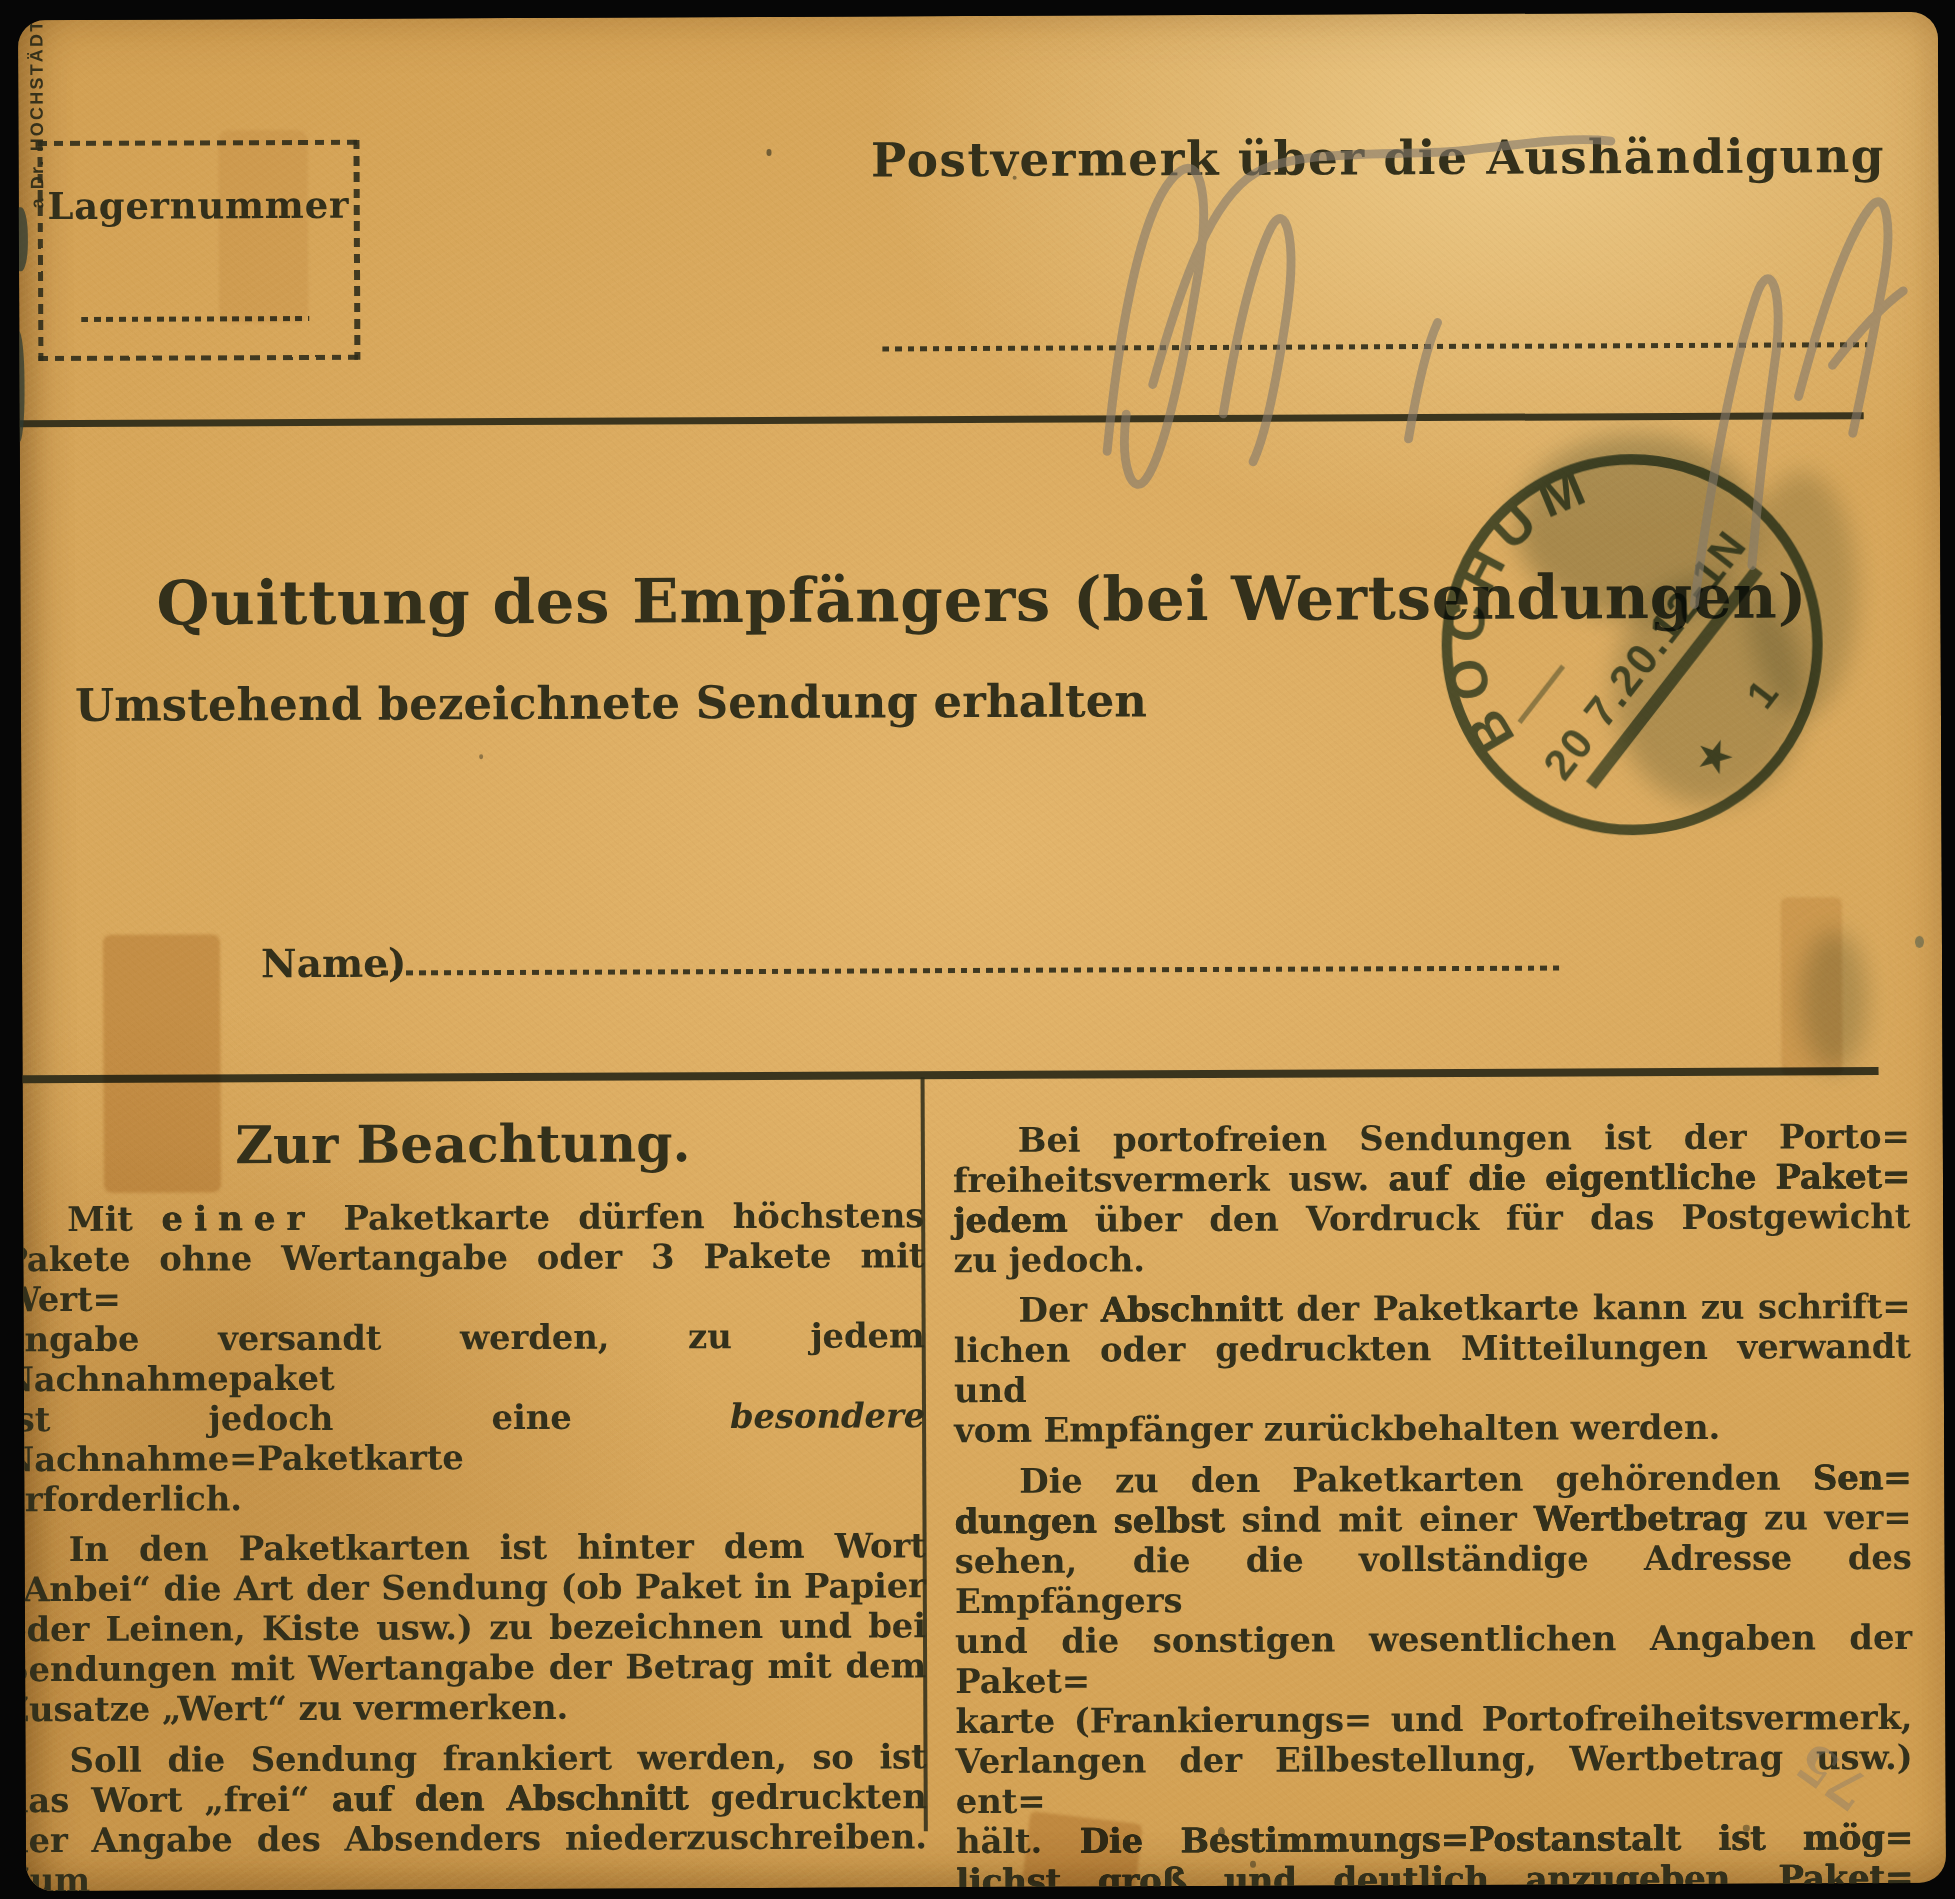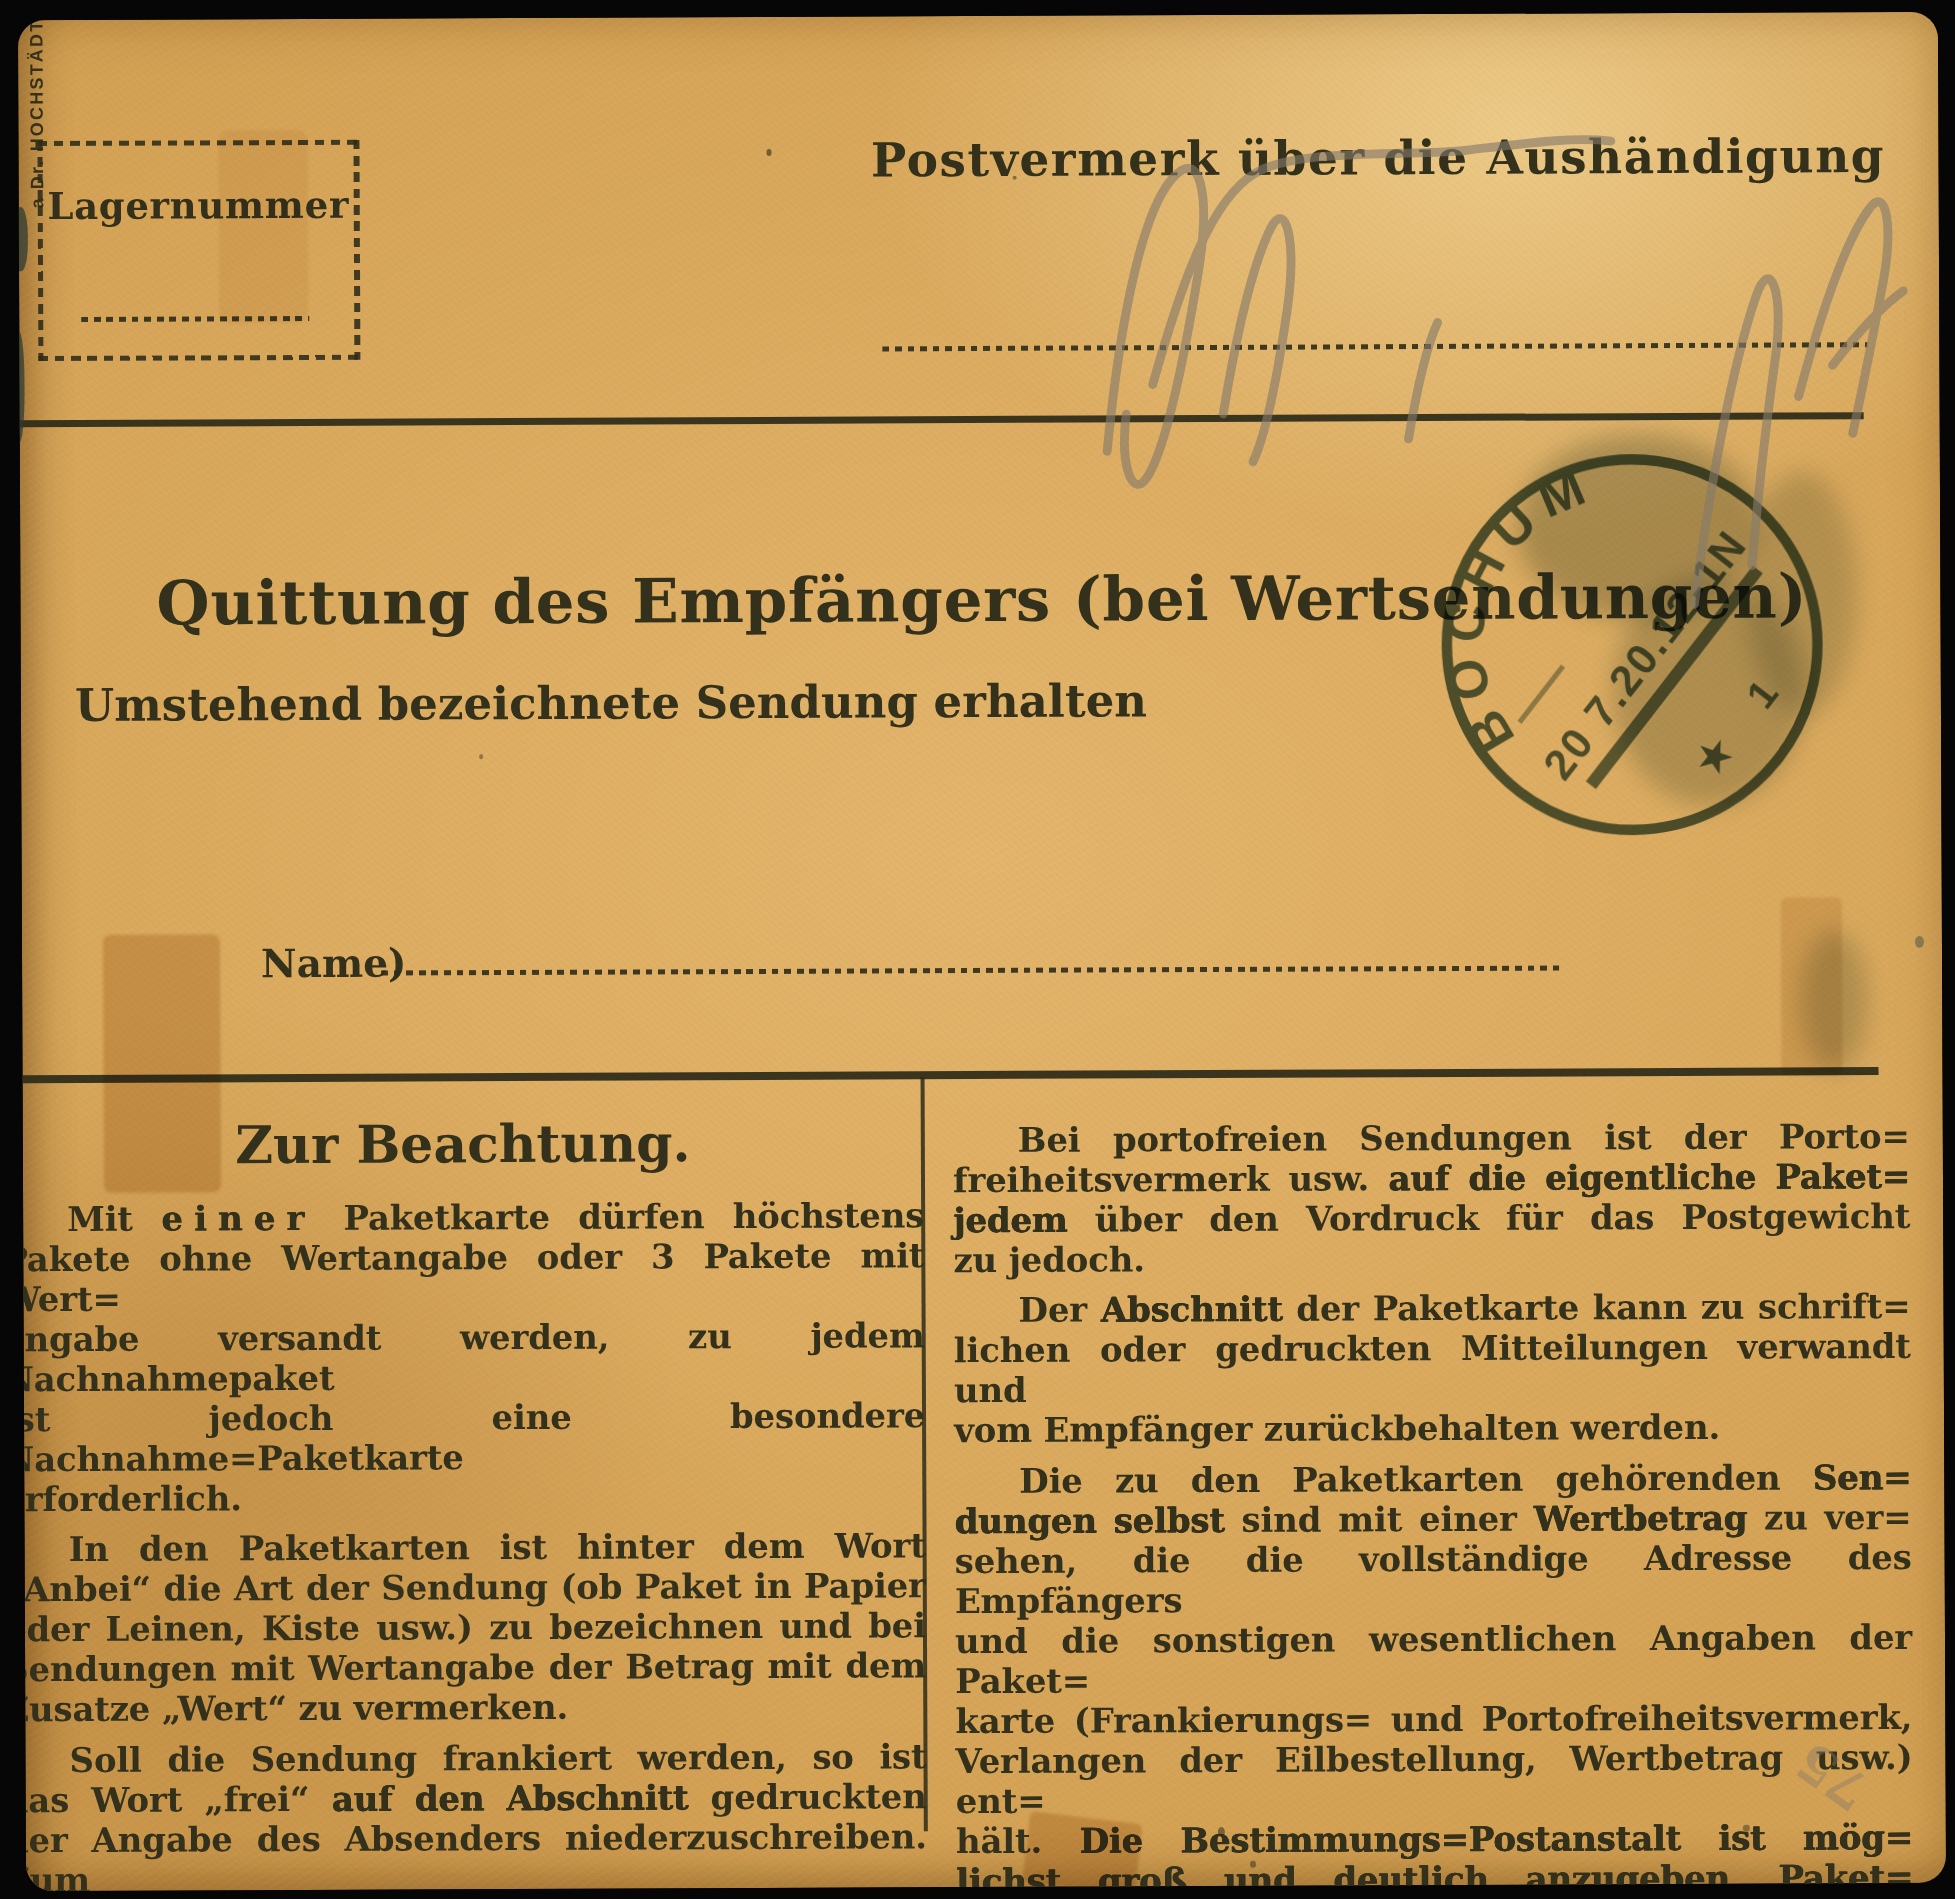--- a/index.html
+++ b/index.html
@@ -44,21 +44,21 @@
   
   .notice-head{left:-21px;top:1095px;width:922px;text-align:center;font-size:52px;}
   .colL{left:-21px;top:1179px;width:922px;}
   .colR{left:930px;top:1104px;width:957px;}
   .para{font-size:34px;line-height:40px;font-weight:700;letter-spacing:-0.2px;}
   .para + .para{margin-top:10.4px;}
   .tline{text-align:justify;text-align-last:justify;white-space:normal;}
   .tline.last{text-align-last:left;}
   .tline.indent{text-indent:65px;}
   .tline span.b{text-shadow:0.6px 0 currentColor, 0 0.3px currentColor;}
-  .tline span.i{}
+  .tline span.i{font-style:italic;}
   .tline span.sp{letter-spacing:11px;text-shadow:0.6px 0 currentColor;}
   
   .postmark{left:1404px;top:424px;width:415px;height:415px;opacity:.84;mix-blend-mode:multiply;filter:blur(0.5px);}
   .smudge{border-radius:50%;background:var(--stamp);filter:blur(12px);mix-blend-mode:multiply;}
   
   .pencil-svg{left:-22px;top:-16.3px;width:1955px;height:1899px;pointer-events:none;}
   .corner-num{left:1770px;top:1733px;font-family:"DejaVu Serif",serif;font-size:53px;font-weight:700;
               color:var(--pencil);opacity:.42;transform:rotate(-144deg);}
   
   .tape{background:var(--tape);opacity:.34;mix-blend-mode:multiply;filter:blur(1.5px);}

